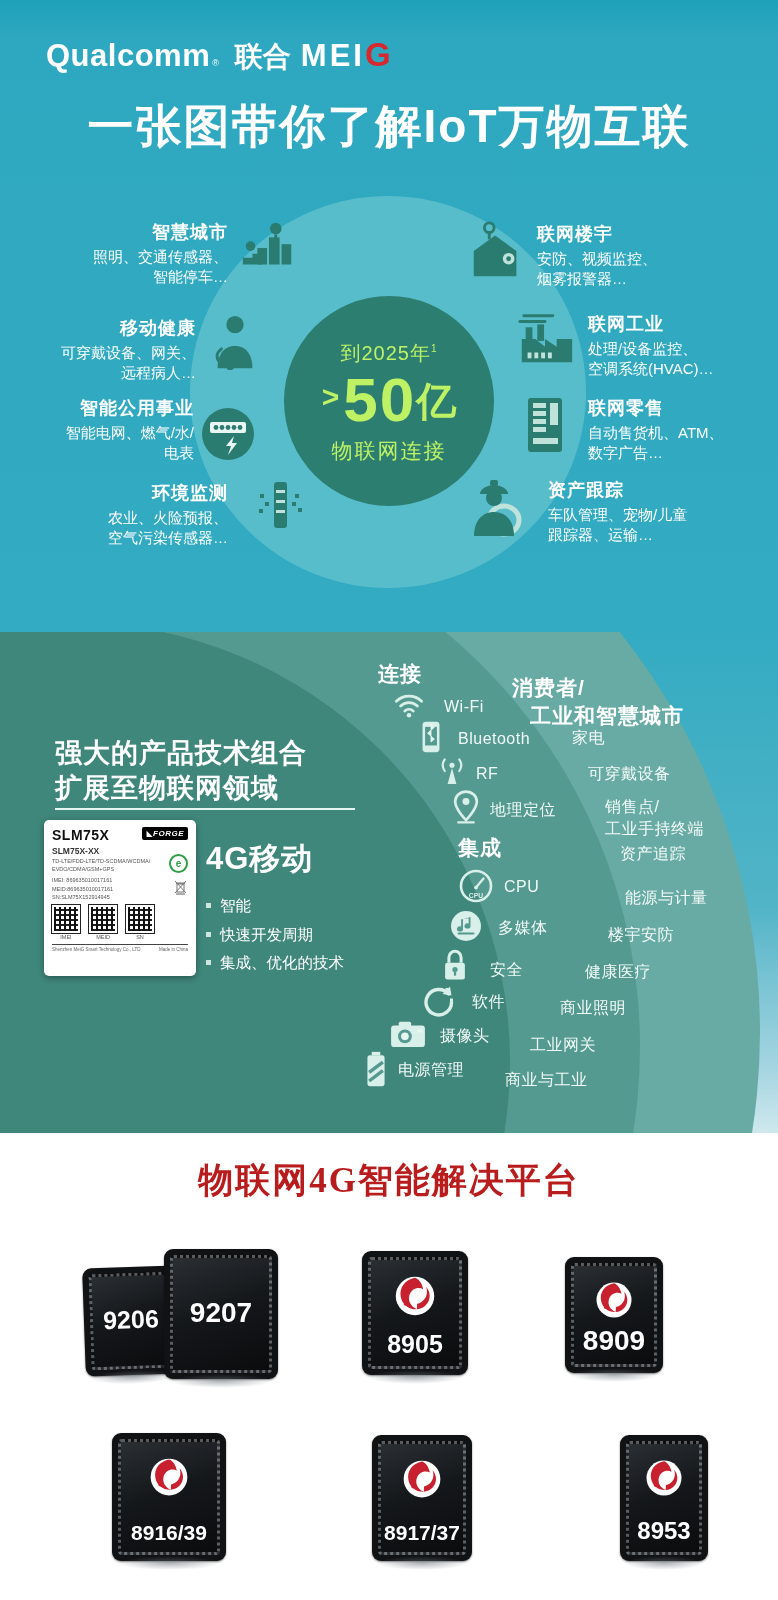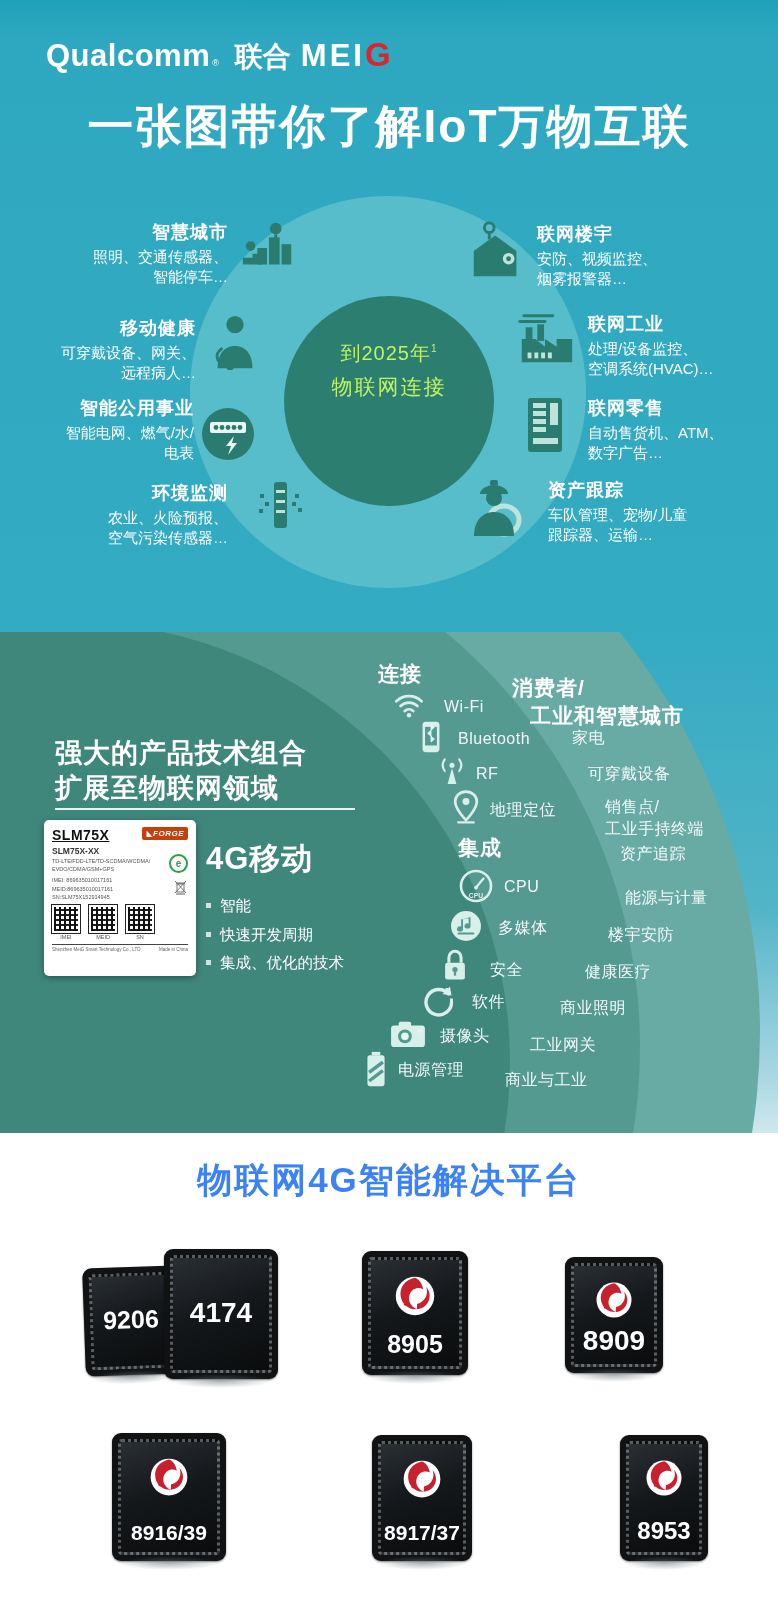--- a/index.html
+++ b/index.html
@@ -59,22 +59,22 @@
     line-height:1.3;white-space:pre-line;letter-spacing:1px;
   }
   .tech-rule{left:55px;top:176px;width:300px;height:2px;background:#e8f4f1;}
   
   .module{
     left:44px;top:188px;width:152px;height:156px;background:#ffffff;border-radius:5px;
     box-shadow:0 2px 6px rgba(0,0,0,.35);padding:7px 8px;box-sizing:border-box;
     color:#222;
   }
   .mod-row1{display:flex;justify-content:space-between;align-items:flex-start;}
-  .mod-name{font-size:14px;font-weight:800;color:#101010;letter-spacing:.5px;text-decoration:underline;}
-  .forge{background:#c2410c;color:#fff;font-size:8px;font-weight:800;font-style:italic;
+  .mod-name{font-size:14px;font-weight:800;color:#101010;letter-spacing:.5px;}
+  .forge{background:#000000;color:#fff;font-size:8px;font-weight:800;font-style:italic;
     padding:2px 4px;border-radius:2px;letter-spacing:.5px;}
   .mod-model{font-size:8.5px;color:#333;margin-top:3px;font-weight:700;}
   .mod-bands{font-size:5.5px;color:#555;margin-top:2px;line-height:1.4;white-space:pre-line;}
   .mod-ids{font-size:5.5px;color:#555;margin-top:3px;line-height:1.5;}
   .emark{
     position:absolute;right:8px;top:34px;width:15px;height:15px;border-radius:50%;
     border:2px solid #2f9e44;color:#2f9e44;font-size:10px;font-weight:800;
     text-align:center;line-height:15px;
   }
   .weee{position:absolute;right:9px;top:60px;color:#777;}
@@ -95,22 +95,22 @@
   .product ul{list-style:none;margin:12px 0 0 0;padding:0;}
   .product li{font-size:15.5px;line-height:1.85;padding-left:14px;position:relative;}
   .product li::before{content:"";position:absolute;left:0;top:11px;width:5px;height:5px;background:#cfe5df;}
   
   .col-head{color:#ffffff;font-weight:800;font-size:21px;letter-spacing:1px;}
   .t-item-label{color:#f2faf8;font-size:16px;letter-spacing:.5px;white-space:pre-line;}
   .t-icon{color:#d9efe9;}
   .mk-head{color:#ffffff;font-weight:800;font-size:21px;line-height:1.35;letter-spacing:1px;}
   
   #platform{left:0;top:1133px;width:778px;height:467px;background:#ffffff;}
-  .plat-title{left:0;top:24px;width:778px;text-align:center;color:#3b82f6;
-    font-size:35px;font-weight:800;letter-spacing:2px;}
+  .plat-title{left:0;top:24px;width:778px;text-align:center;color:#b91c1c;
+    font-size:35px;font-weight:800;letter-spacing:2px;font-family:Liberation Serif, serif;}
   .chip{
     background:#101214;border-radius:9px;padding:6px;box-sizing:border-box;
     box-shadow:0 1px 2px rgba(0,0,0,.5);
   }
   .chip::after{
     content:"";position:absolute;left:4%;bottom:-9px;width:92%;height:14px;
     background:radial-gradient(ellipse at center,rgba(110,120,125,.55) 0,rgba(110,120,125,0) 70%);
   }
   .chip-inner{
     width:100%;height:100%;box-sizing:border-box;border:3px dotted rgba(255,255,255,.32);
@@ -135,20 +135,23 @@
     <span class="join">联合</span>
     <span class="mei">MEI</span>
       <span class="g">G</span>
   </div>
 
   <div class="abs hero-title">一张图带你了解IoT万物互联</div>
 
   <div class="abs circle-light"></div>
   <div class="abs circle-dark">
     <div class="cc-l1"><span>到2025年</span><sup>1</sup></div>
+    <div class="cc-l2">
+      <span class="cc-gt">&gt;</span><span class="cc-val">50</span><span class="cc-unit">亿</span>
+    </div>
     <div class="cc-l3">物联网连接</div>
   </div>
 
   <div class="abs h-item l" style="right:550px;top:220px;">
     <div class="h-title">智慧城市</div>
     <div class="h-desc">照明、交通传感器、
 智能停车…</div>
   </div>
   <svg class="abs h-icon" style="left:237px;top:218px;" width="62" height="62" viewBox="0 0 64 64">
     <circle cx="40" cy="11" r="6" fill="currentColor"></circle>
@@ -426,21 +429,21 @@
 <div id="platform" class="abs">
   <div class="abs plat-title">物联网4G智能解决平台</div>
 
   <div class="abs chip" style="left:84px;top:134px;width:94px;height:108px;transform:rotate(-2deg);z-index:1;">
     <div class="chip-inner">
       <div class="chip-label mid" style="font-size:25px;">9206</div>
     </div>
   </div>
   <div class="abs chip" style="left:164px;top:116px;width:114px;height:130px;z-index:2;">
     <div class="chip-inner">
-      <div class="chip-label mid" style="font-size:28px;">4174</div>
+      <div class="chip-label mid" style="font-size:28px;">9207</div>
     </div>
   </div>
 
   <div class="abs chip" style="left:362px;top:118px;width:106px;height:124px;">
     <div class="chip-inner">
       <svg class="snap" width="44" height="44" viewBox="0 0 48 48">
         <circle cx="24" cy="24" r="21" fill="#ffffff"></circle>
         <path d="M24 4 C13 6 6.5 15 8.5 25 C10 33 17 39 26 38.5 C19.5 35.5 16 29.5 18 23 C20 16.5 27 13.5 33 16.5 C31.5 10 28.5 5.5 24 4 Z" fill="#c8202f"></path>
         <path d="M26 38.5 C34 38 40 31.5 40 24 C40 20 38.5 16.5 36 14 C38.5 20 36.5 27 31 30.5 C29.5 31.5 28 32.2 26.3 32.5 Z" fill="#c8202f"></path>
         <circle cx="13.5" cy="33" r="1.6" fill="#c8202f"></circle>

